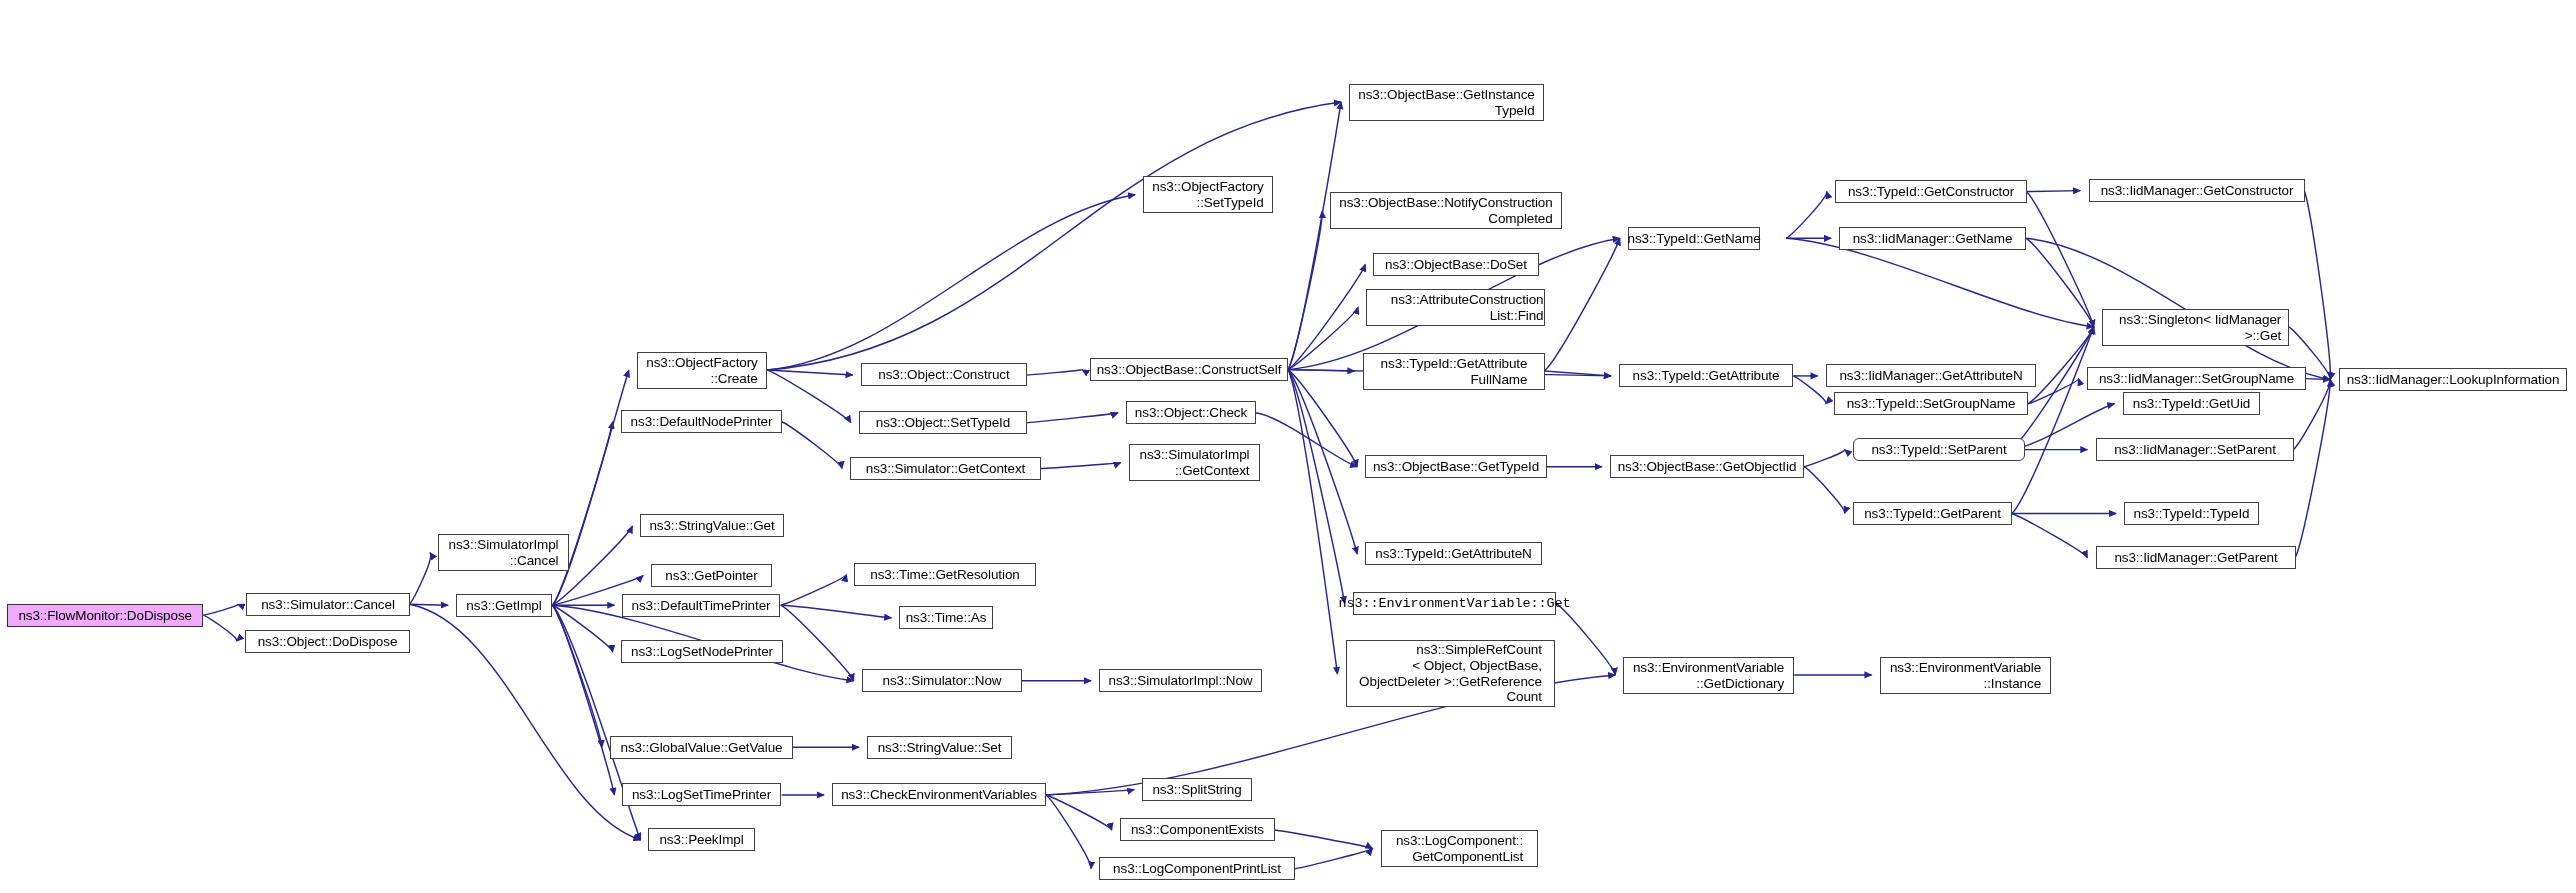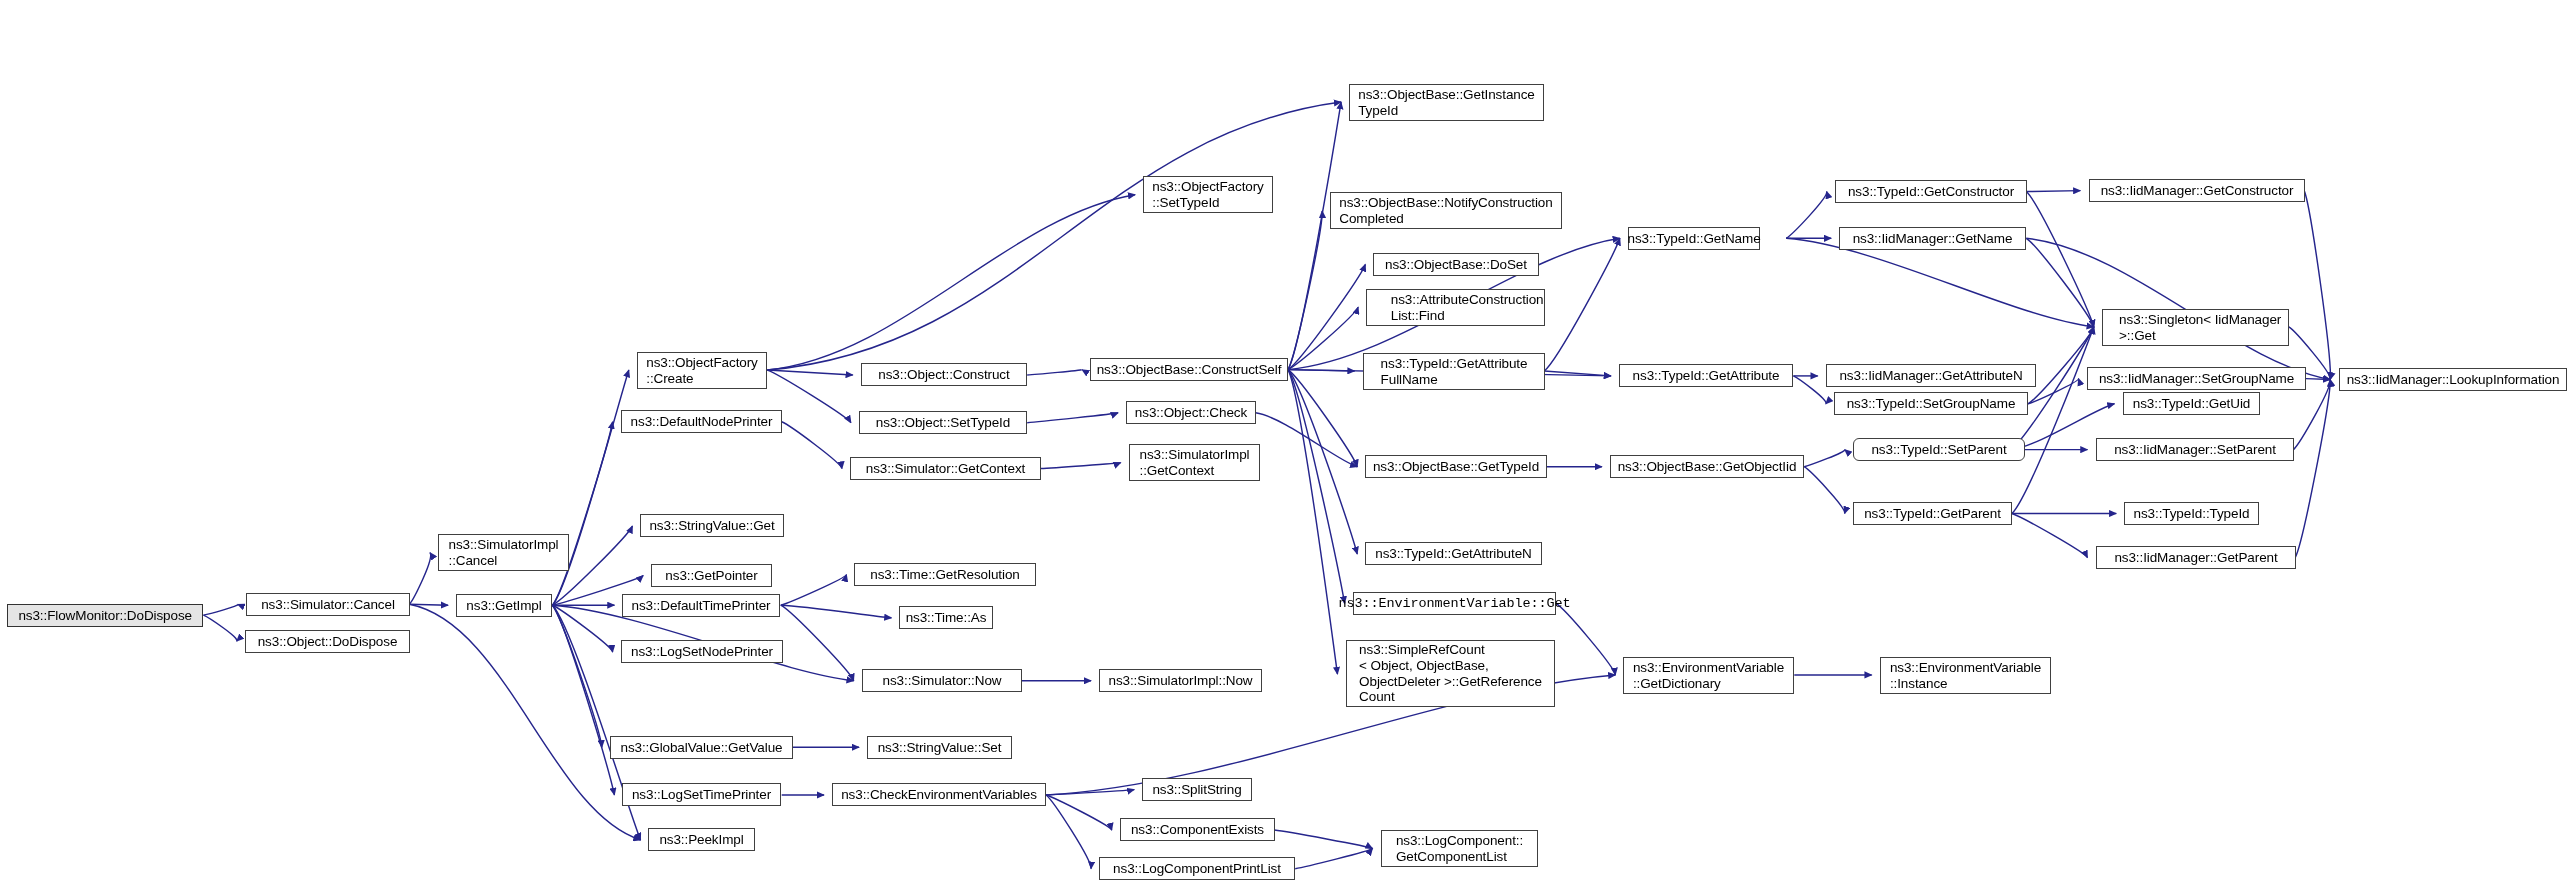--- a/index.html
+++ b/index.html
@@ -8,29 +8,29 @@
   #edges{position:absolute;left:0;top:0;width:2576px;height:893px;}
   .node{
     position:absolute;
     box-sizing:border-box;
     border:0.9px solid #404040;
     background:#ffffff;
     color:#000000;
     display:flex;
     align-items:center;
     justify-content:center;
-    text-align:left;
+    text-align:right;
     line-height:1.18;
     font-size:13.5px;
     letter-spacing:-0.1px;
     white-space:pre-line;
     padding:0 2.7px;
     z-index:5;
   }
-  .node.root{background:#e5e5e5;border-color:#333;}
+  .node.root{background:#f0abfc;border-color:#333;}
 </style>
 </head>
 <body>
 
 <div id="graph">
   <svg id="edges" xmlns="http://www.w3.org/2000/svg" viewBox="0 0 2864 993" width="2576" height="893">
     <defs>
       <marker id="ah" markerWidth="9" markerHeight="8" refX="8" refY="4" orient="auto" markerUnits="userSpaceOnUse">
         <path d="M0,0 L9,4 L0,8 z" fill="#25258c"></path>
       </marker>

